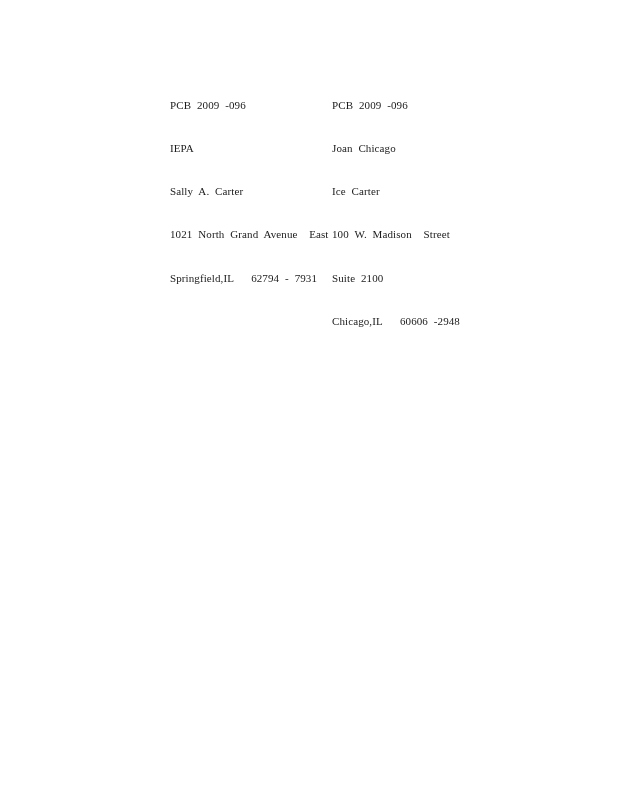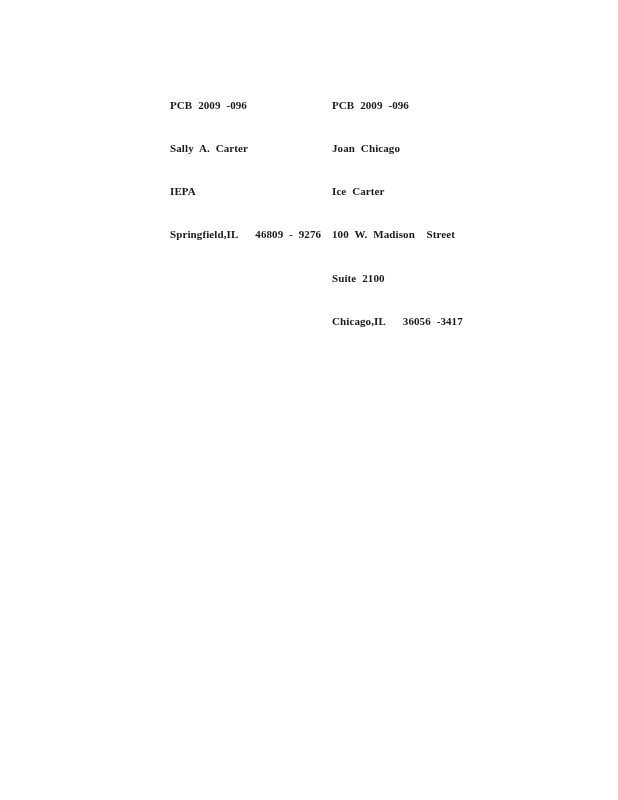--- a/index.html
+++ b/index.html
@@ -17,42 +17,42 @@
   .address-block {
     position: absolute;
     top: 69px;
     font-family: "Liberation Serif", "DejaVu Serif", serif;
     font-size: 11px;
     line-height: 14.4px;
     color: #1b1b1b;
     white-space: pre;        
     word-spacing: 3px;       
     letter-spacing: 0.1px;
-    font-weight: bold;
   }
   .address-block.left  { left: 170px; }
   .address-block.right { left: 332px; }
   .doc-line {
     height: 14.4px;
   }
 </style>
 </head>
 <body>
 
 <div class="page">
 
   <div class="address-block left">
     <div class="doc-line">PCB 2009 -096</div>
+    <div class="doc-line">IEPA</div>
     <div class="doc-line">Sally A. Carter</div>
-    <div class="doc-line">IEPA</div>
-    <div class="doc-line">Springfield,IL   46809 - 9276</div>
+    <div class="doc-line">1021 North Grand Avenue  East</div>
+    <div class="doc-line">Springfield,IL   62794 - 7931</div>
   </div>
 
   <div class="address-block right">
     <div class="doc-line">PCB 2009 -096</div>
     <div class="doc-line">Joan Chicago</div>
     <div class="doc-line">Ice Carter</div>
     <div class="doc-line">100 W. Madison  Street</div>
     <div class="doc-line">Suite 2100</div>
-    <div class="doc-line">Chicago,IL   36056 -3417</div>
+    <div class="doc-line">Chicago,IL   60606 -2948</div>
   </div>
 
 </div>
 
 </body></html>

